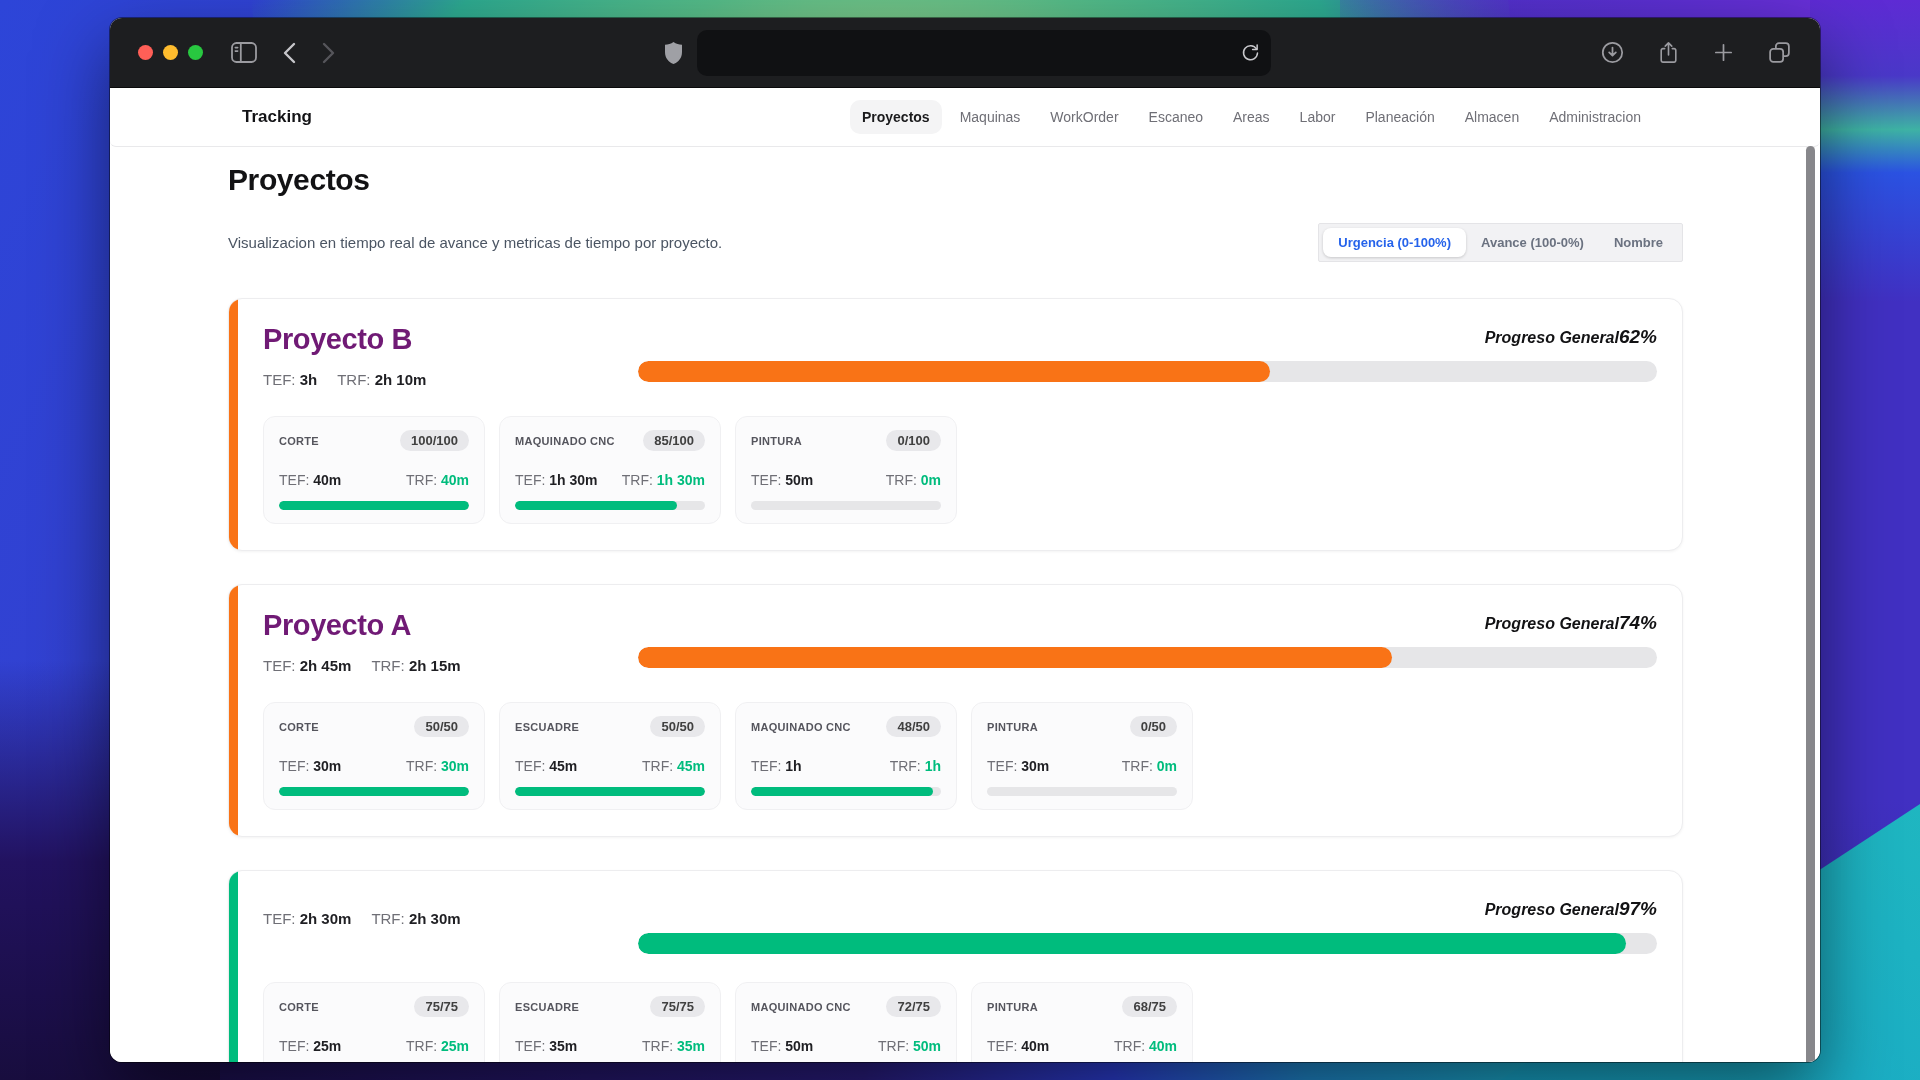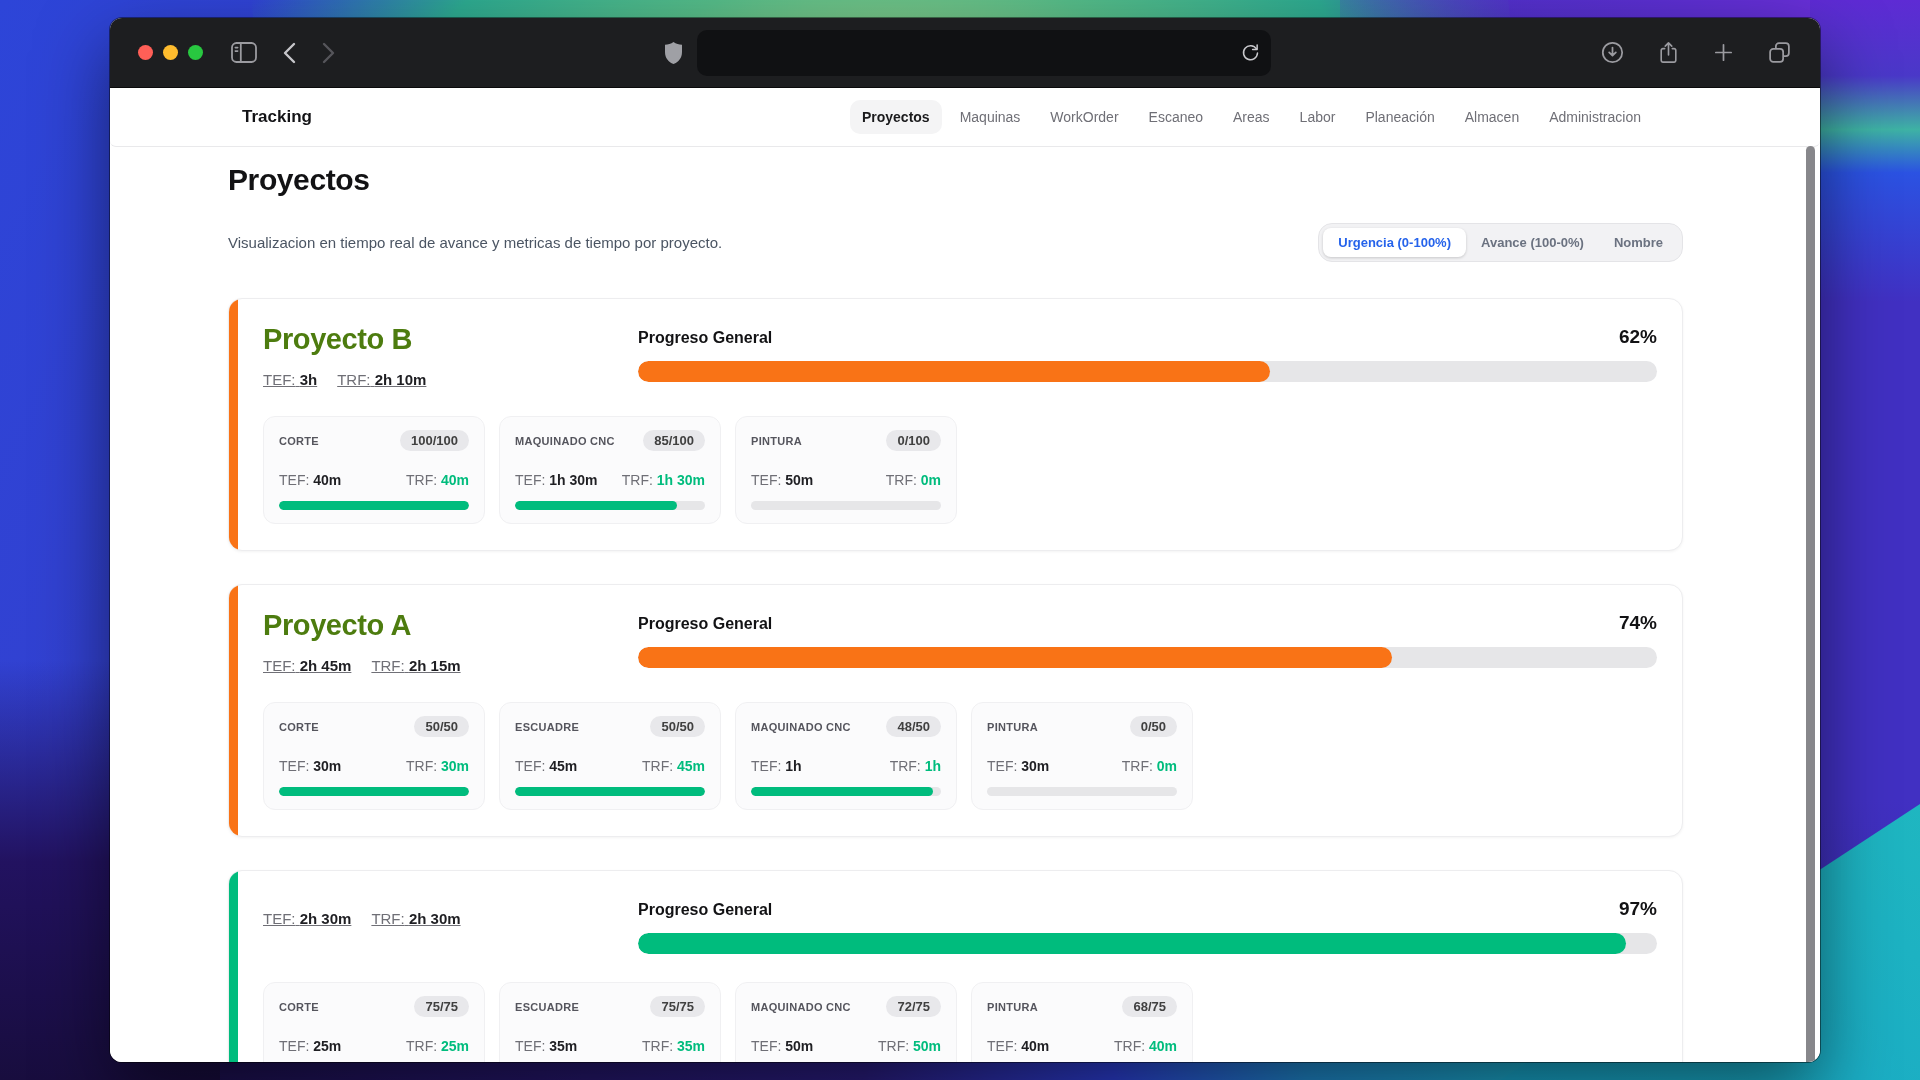--- a/index.html
+++ b/index.html
@@ -47,39 +47,39 @@
   .main-nav { margin-left:auto; display:flex; align-items:center; gap:6px; }
   .nav-item { border:none; background:none; font-family:inherit; font-size:14px; color:#6f6f76;
     padding:9px 12px; border-radius:10px; cursor:pointer; white-space:nowrap; }
   .nav-item.active { background:#f4f4f5; color:#1a1a1c; font-weight:600; }
 
   
   .content { padding:16px 137px 0 118px; }
   .page-title { font-size:30px; font-weight:700; color:#121214; letter-spacing:-.4px; }
   .sub-row { margin-top:26px; display:flex; align-items:center; justify-content:space-between; }
   .subtitle { font-size:15px; color:#4b5563; }
-  .sort-group { display:flex; background:#f2f2f4; border:1px solid #e4e4e7; border-radius:14px; padding:4px; }
+  .sort-group { display:flex; background:#f2f2f4; border:1px solid #e4e4e7; border-radius:2px; padding:4px; }
   .sort-btn { border:none; background:none; font-family:inherit; font-size:13px; font-weight:600; color:#6b7280;
     padding:7px 15px; border-radius:8px; cursor:pointer; white-space:nowrap; }
   .sort-btn.active { background:#fff; color:#2563eb; box-shadow:0 1px 3px rgba(0,0,0,.18); }
 
   .project-list { margin-top:36px; }
   .project-card { position:relative; background:#fff; border:1px solid #ededef; border-radius:14px;
     box-shadow:0 1px 3px rgba(0,0,0,.05); padding:24px 25px 26px 34px; margin-bottom:33px; overflow:hidden; }
   .accent-stripe { position:absolute; left:0; top:0; bottom:0; width:9px; }
 
   .card-top { display:flex; gap:35px; }
   .card-left { width:340px; flex-shrink:0; }
-  .project-name { font-size:29px; font-weight:800; color:#4d7c0f; letter-spacing:-.4px; }
-  .time-row { margin-top:15px; font-size:15px; color:#6f6f76;text-decoration:underline; }
+  .project-name { font-size:29px; font-weight:800; color:#701a75; letter-spacing:-.4px; }
+  .time-row { margin-top:15px; font-size:15px; color:#6f6f76; }
   .time-row b { color:#1f1f23; font-weight:700; }
   .time-pair + .time-pair { margin-left:20px; }
 
   .card-right { flex:1; padding-top:3px; }
-  .progress-head { display:flex; justify-content:space-between; align-items:baseline; }
+  .progress-head { display:flex; justify-content:flex-end; align-items:baseline;font-style:italic; }
   .progress-title { font-size:16px; font-weight:700; color:#121214; }
   .progress-pct { font-size:19px; font-weight:800; color:#121214; }
   .progress-track { background:#e6e6e8; border-radius:11px; overflow:hidden; }
   .progress-track.big { height:21px; margin-top:13px; }
   .progress-fill { height:100%; border-radius:11px; }
 
   .stages { display:flex; gap:14px; margin-top:28px; }
   .stage-card { width:222px; background:#fbfbfc; border:1px solid #f0f0f2; border-radius:12px; padding:13px 15px; }
   .stage-head { display:flex; justify-content:space-between; align-items:center;gap:15px; }
   .stage-name { font-size:11px; font-weight:600; color:#55555d; letter-spacing:.3px; }

